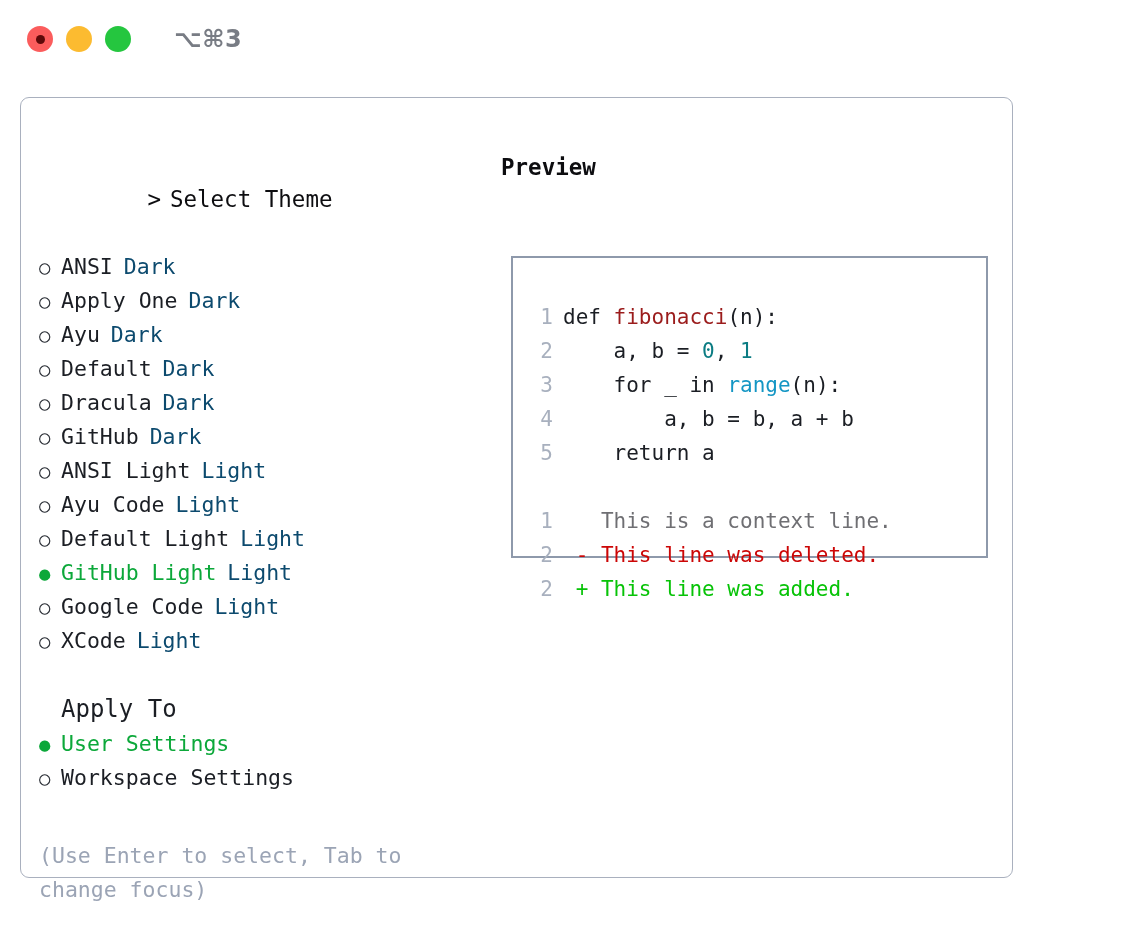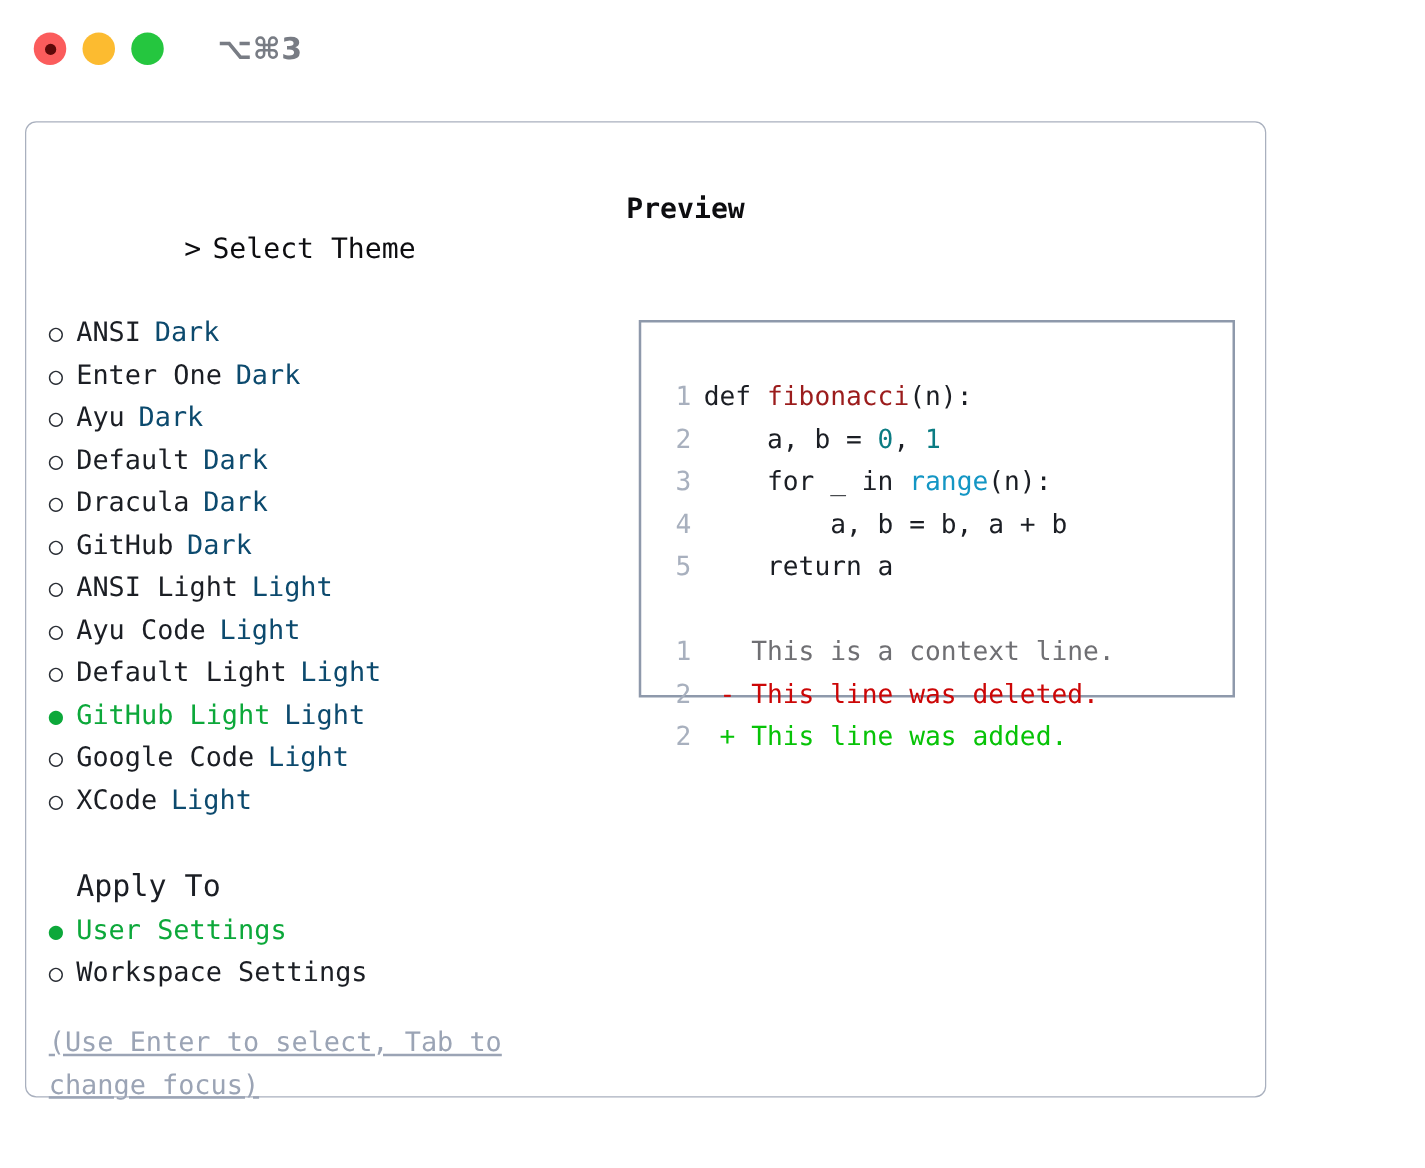--- a/index.html
+++ b/index.html
@@ -106,26 +106,25 @@
     margin-left: 11px;
   }
   .section-label {
     color: #1b1e24;
     font-size: 24px;
   }
 
   .spacer-block { height: 34px; }
 
   .hint {
-    margin-top: 22px;
+    margin-top: 44px;
     font-size: 21.5px;
     color: #9ba4b5;
     line-height: 34px;
     width: 400px;
-    text-decoration: underline;
   }
 
   
   .right-col {
     position: absolute;
     left: 480px; top: 52px;
     width: 500px;
   }
   .preview-title {
     font-size: 22.5px;
@@ -181,21 +180,21 @@
 
 <div class="card">
   <div class="columns">
 
     <div class="left-col">
       <div class="heading">
         <span class="caret">&gt;</span><span>Select Theme</span>
       </div>
       <div id="theme-list">
           <div class="opt"><span class="marker">○</span><span class="opt-label">ANSI</span><span class="badge">Dark</span></div>
-          <div class="opt"><span class="marker">○</span><span class="opt-label">Enter One</span><span class="badge">Dark</span></div>
+          <div class="opt"><span class="marker">○</span><span class="opt-label">Apply One</span><span class="badge">Dark</span></div>
           <div class="opt"><span class="marker">○</span><span class="opt-label">Ayu</span><span class="badge">Dark</span></div>
           <div class="opt"><span class="marker">○</span><span class="opt-label">Default</span><span class="badge">Dark</span></div>
           <div class="opt"><span class="marker">○</span><span class="opt-label">Dracula</span><span class="badge">Dark</span></div>
           <div class="opt"><span class="marker">○</span><span class="opt-label">GitHub</span><span class="badge">Dark</span></div>
           <div class="opt"><span class="marker">○</span><span class="opt-label">ANSI Light</span><span class="badge">Light</span></div>
           <div class="opt"><span class="marker">○</span><span class="opt-label">Ayu Code</span><span class="badge">Light</span></div>
           <div class="opt"><span class="marker">○</span><span class="opt-label">Default Light</span><span class="badge">Light</span></div>
           <div class="opt selected"><span class="marker sel">●</span><span class="opt-label">GitHub Light</span><span class="badge">Light</span></div>
           <div class="opt"><span class="marker">○</span><span class="opt-label">Google Code</span><span class="badge">Light</span></div>
           <div class="opt"><span class="marker">○</span><span class="opt-label">XCode</span><span class="badge">Light</span></div>

